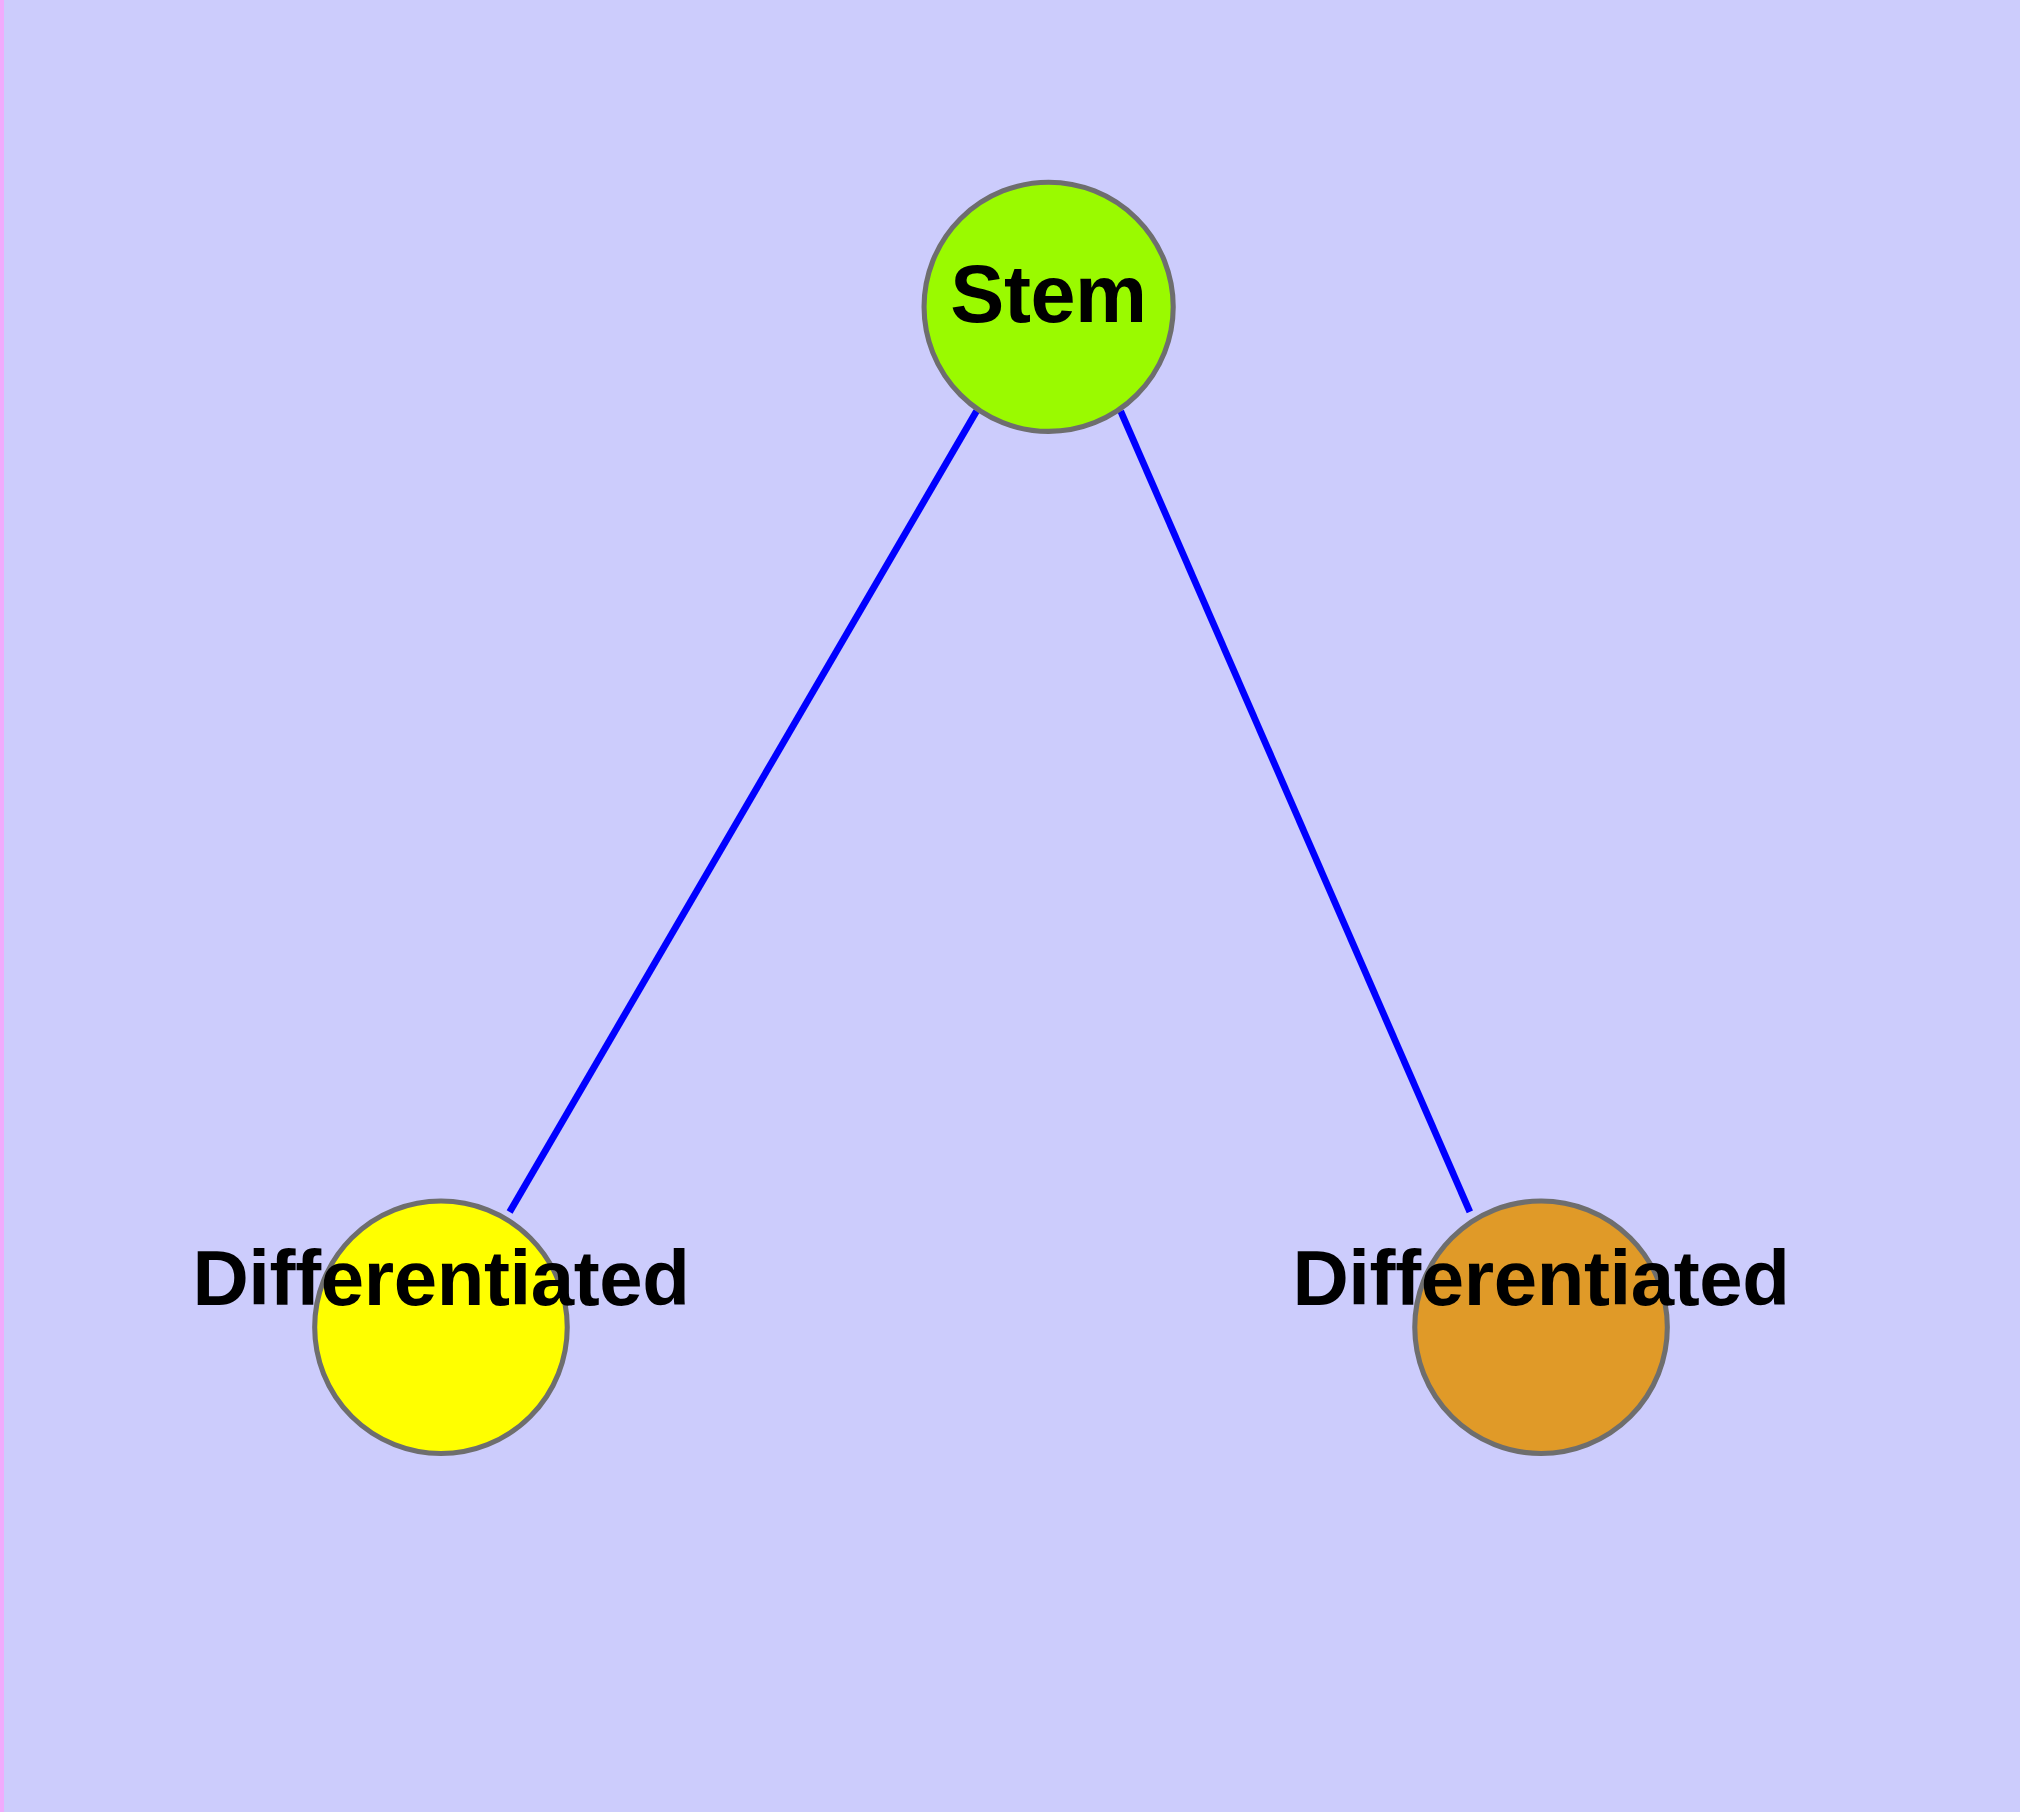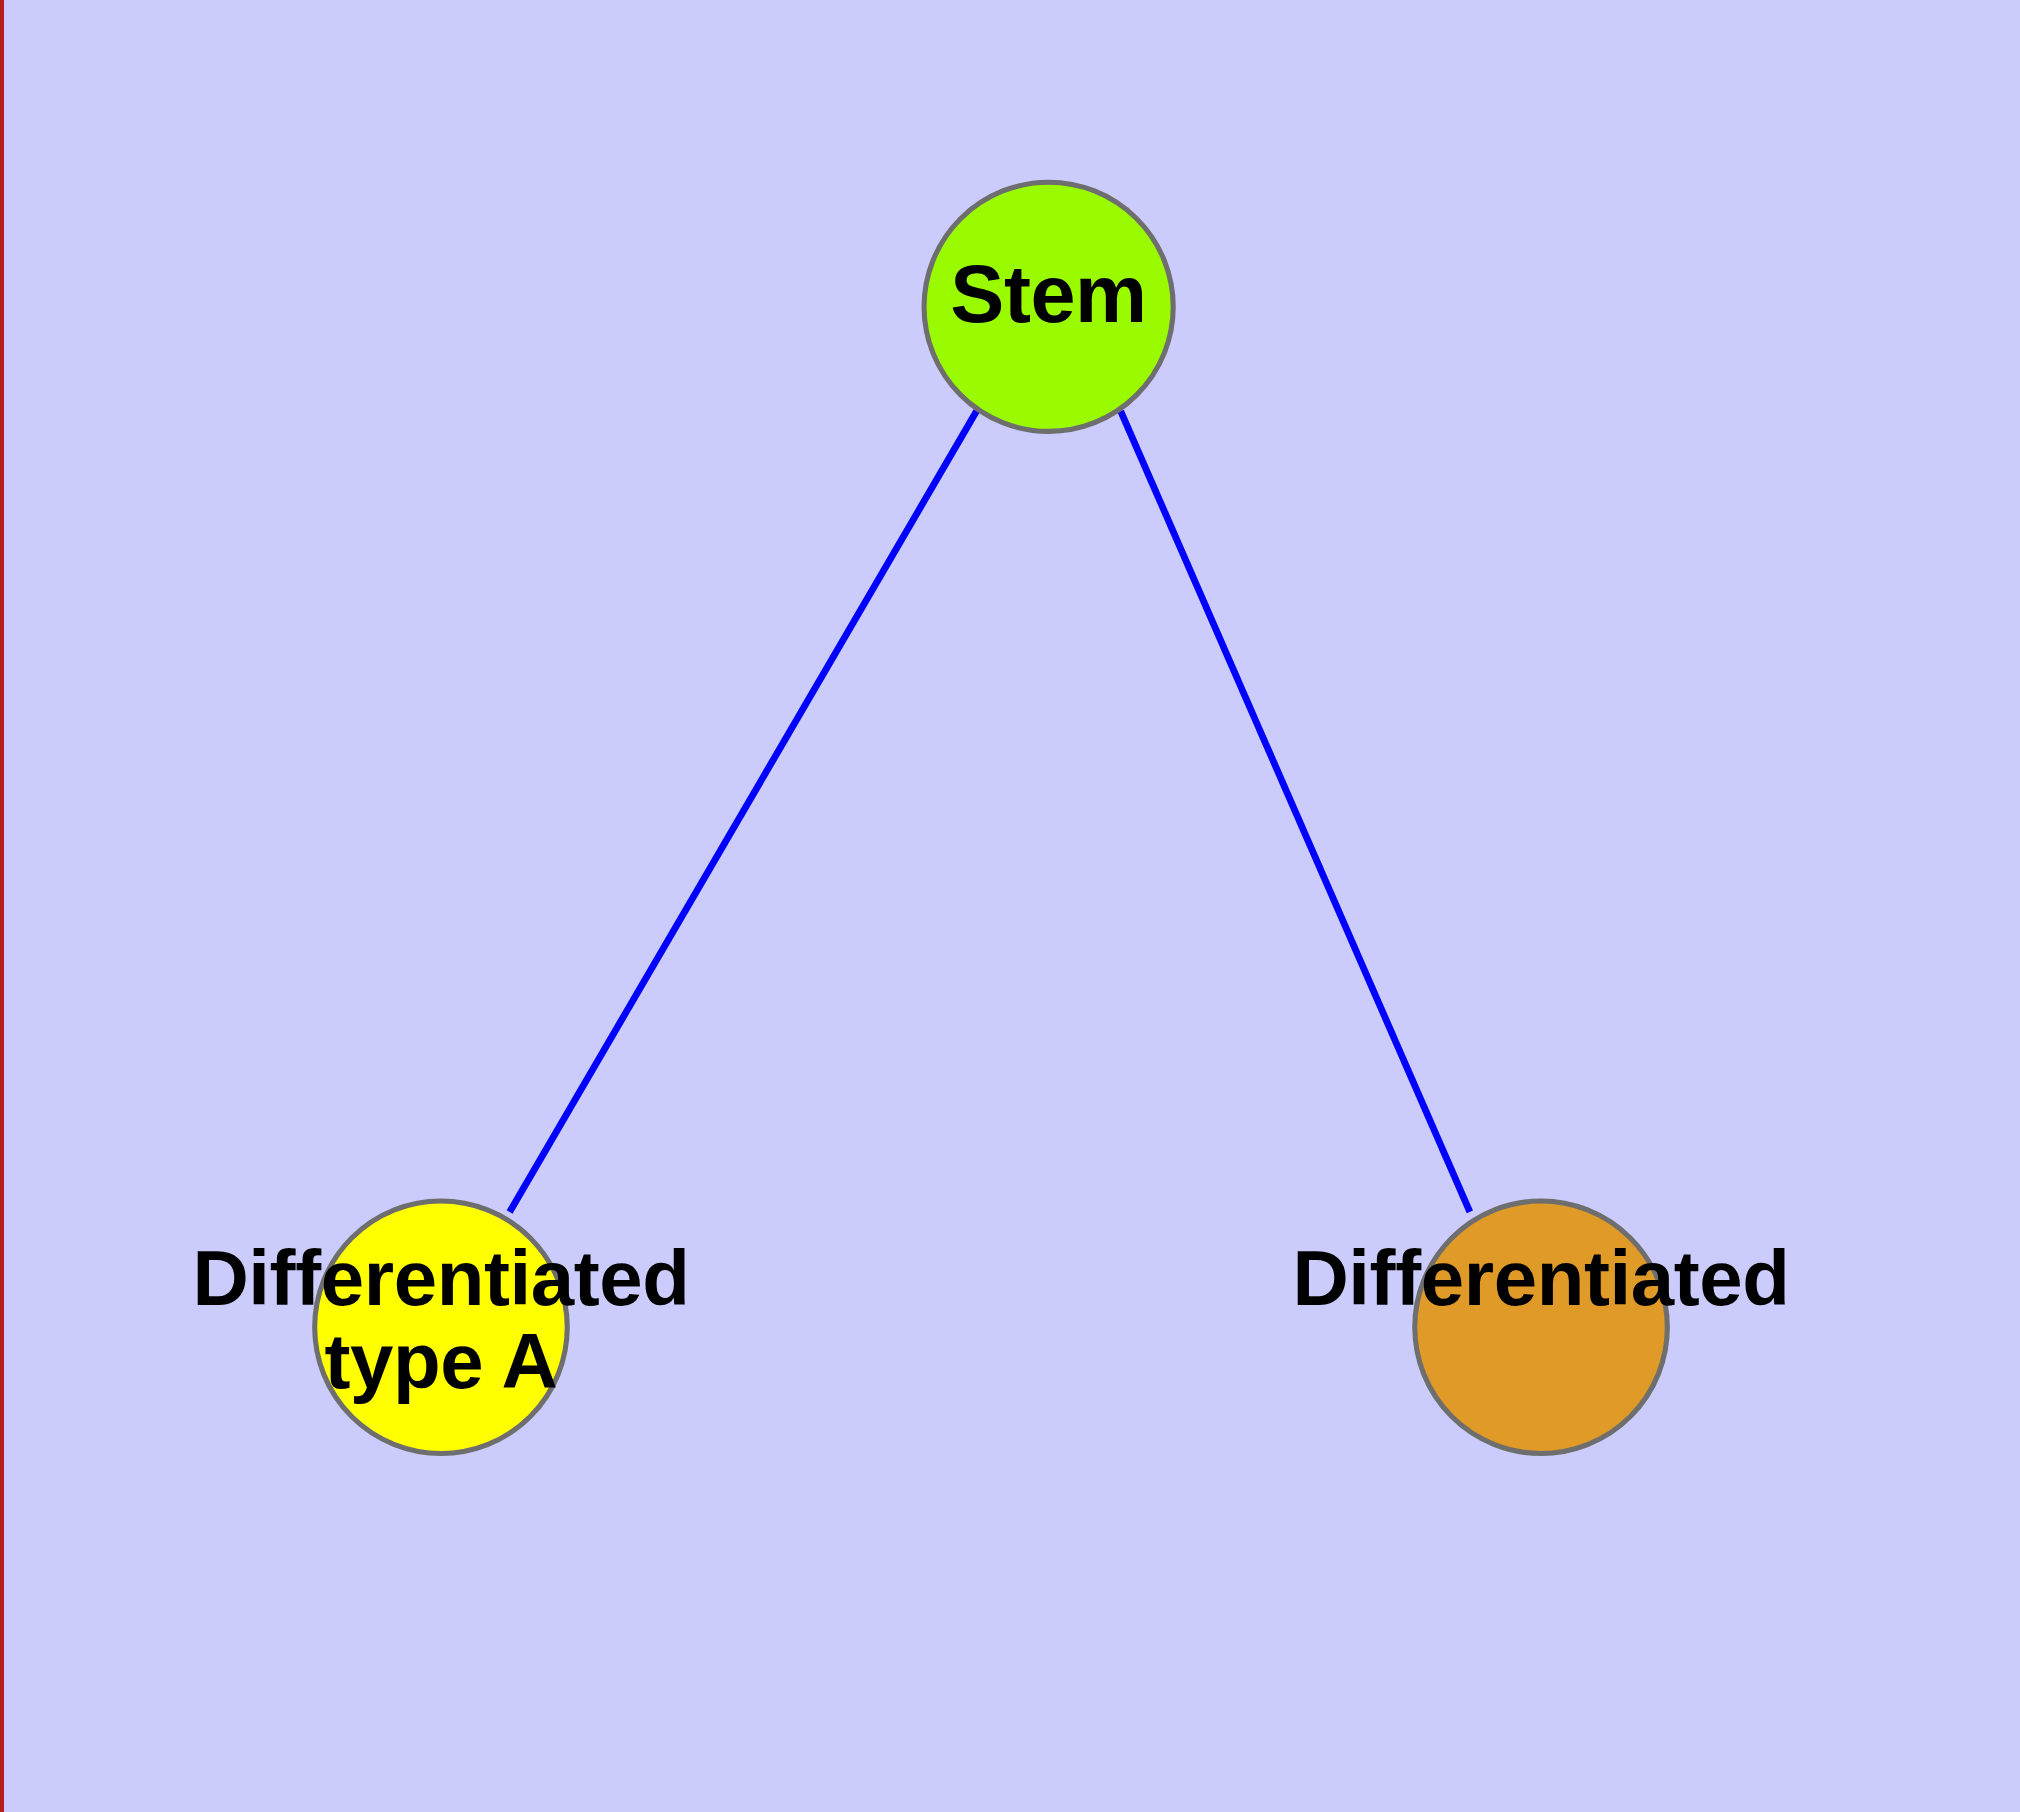--- a/index.html
+++ b/index.html
@@ -10,21 +10,21 @@
   body {
     width: 2021px;
     height: 1812px;
     overflow: hidden;
     font-family: "Liberation Sans", sans-serif;
   }
   #diagram-root {
     position: relative;
     width: 2021px;
     height: 1812px;
-    background: #b91c1c;
+    background: #f0abfc;
   }
   #canvas-bg {
     position: absolute;
     left: 4.2px;
     top: 0px;
     width: 2016px;
     height: 1812px;
     background: #ccccfc;
   }
   #graph-svg {
@@ -77,18 +77,18 @@
     </g>
     <g>
       <circle cx="1237" cy="362" r="147" fill="#9afa00" stroke="#6e6e6e" stroke-width="6"></circle>
       <circle cx="520" cy="1566" r="149" fill="#ffff00" stroke="#6e6e6e" stroke-width="6"></circle>
       <circle cx="1818" cy="1566" r="149" fill="#e09a28" stroke="#6e6e6e" stroke-width="6"></circle>
     </g>
   </svg>
 
   <div class="node-label" id="label-stem">Stem</div>
 
-  <div class="node-label" id="label-diffA"><span>Differentiated</span><br><span>type A</span></div>
+  <div class="node-label" id="label-diffA"><span>Differentiated</span><br></div>
 
   <div class="node-label" id="label-diffB"><span>Differentiated</span><br></div>
 
 </div>
 
 
 </body></html>

